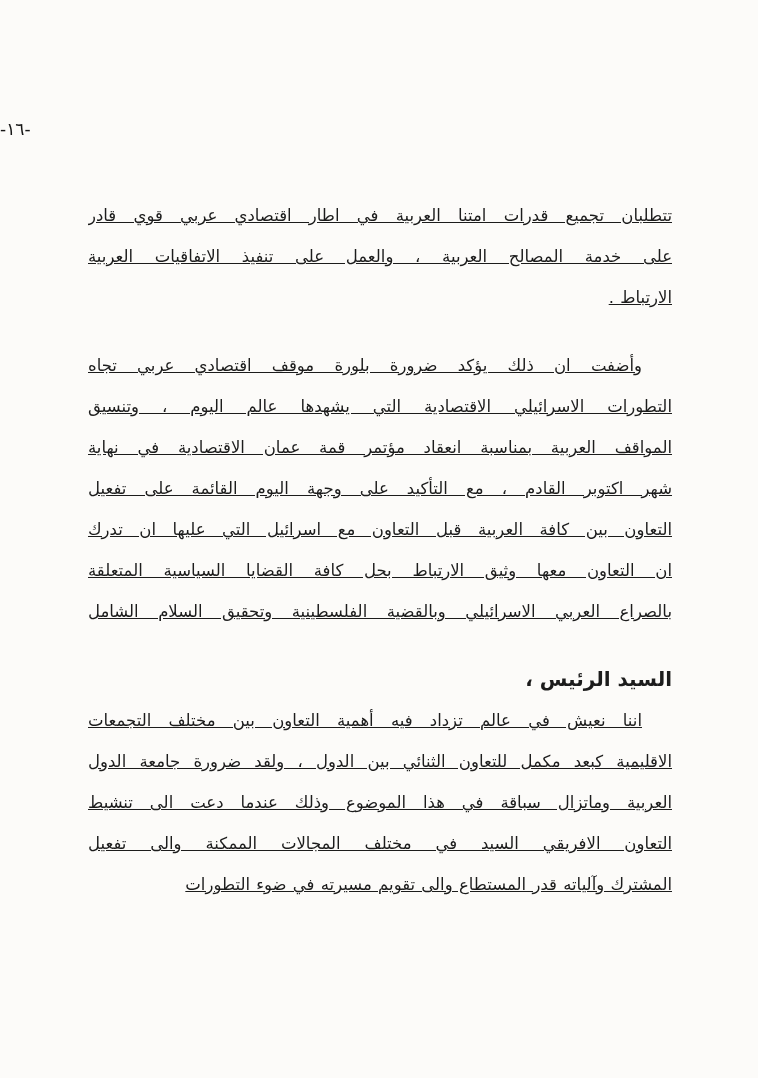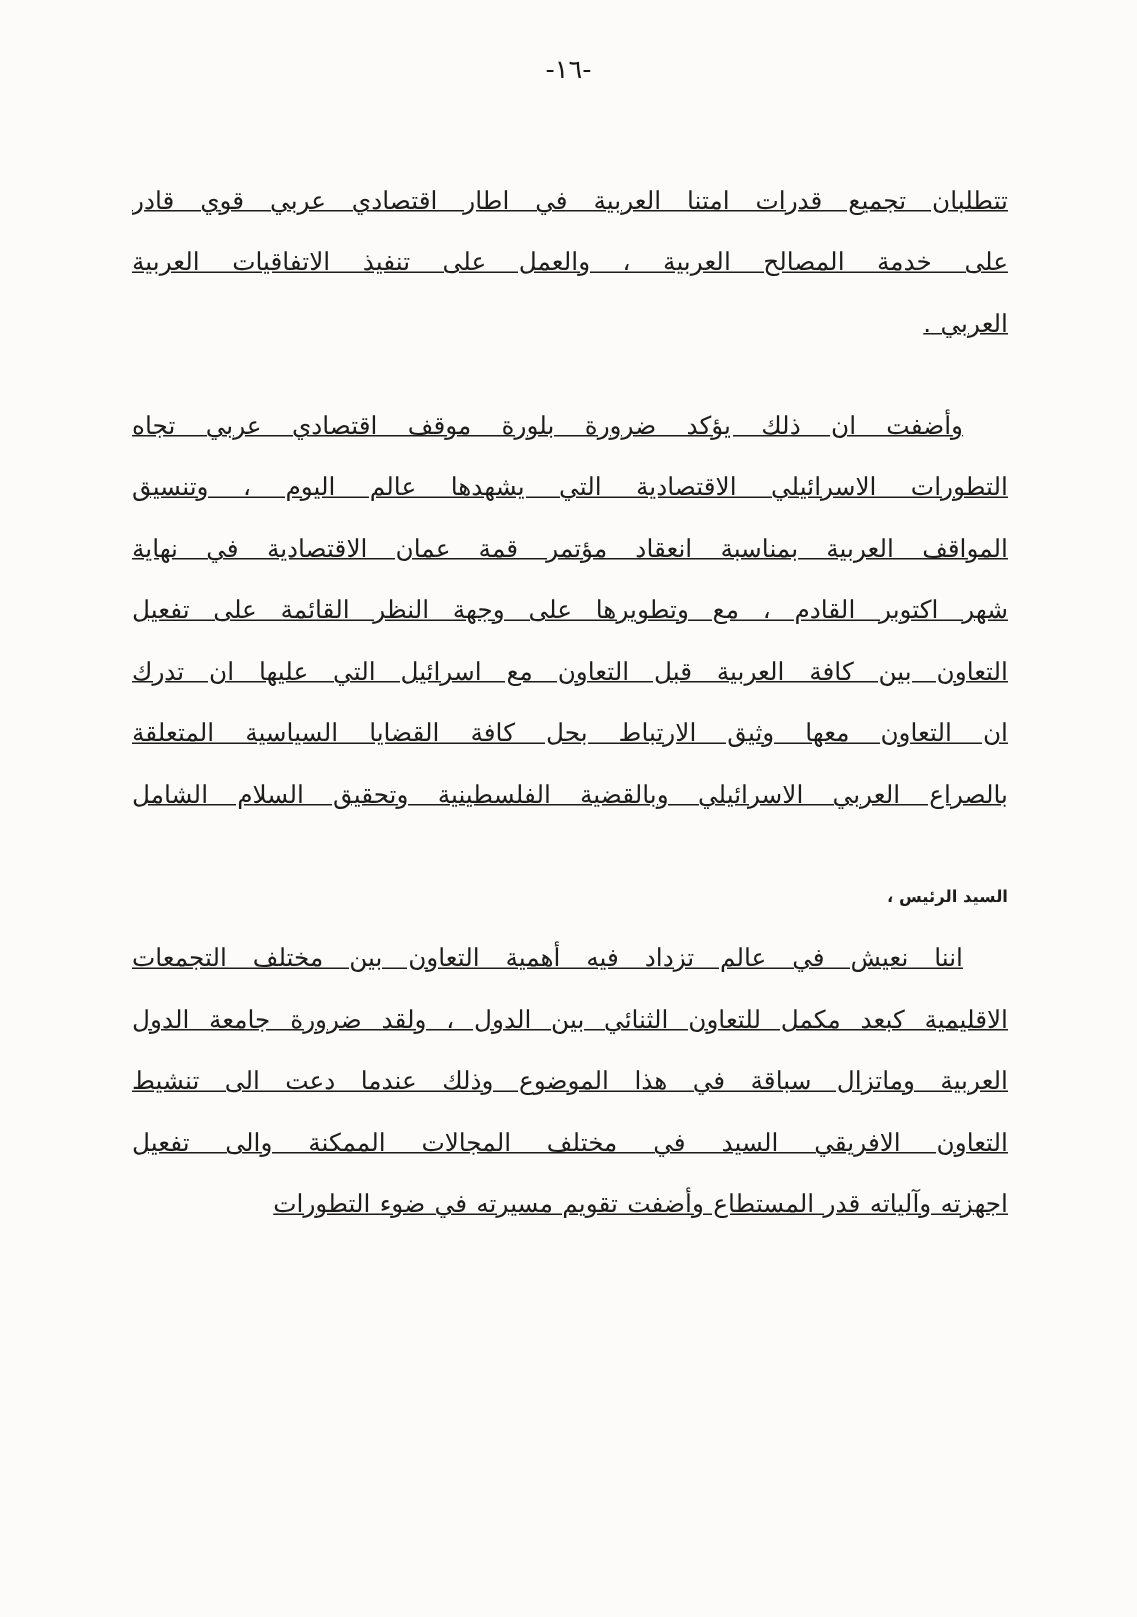--- a/index.html
+++ b/index.html
@@ -16,22 +16,22 @@
   .page {
     position: relative;
     width: 758px;
     height: 1078px;
     background: #fcfbf9;
     color: #1c1c1c;
     box-sizing: border-box;
     direction: rtl;
   }
   .page-number {
-    padding-top: 37px;
-    text-align: center;
+    padding-top: 119px;
+    text-align: left;
     font-size: 17px;
     letter-spacing: 1px;
     color: #161616;
   }
   .content {
     box-sizing: border-box;
     padding: 56px 86px 0 88px; 
     width: 758px;
   }
   .para {
@@ -51,55 +51,55 @@
   .line.last {
     text-align: right;
     text-align-last: right;
   }
   .line.indent {
     text-indent: 30px;
   }
   .heading {
     height: 41px;
     line-height: 41px;
-    font-size: 11px;
+    font-size: 20px;
     font-weight: bold;
     text-align: right;
     margin-top: 8px;
   }
 </style>
 </head>
 <body>
 
 <div class="page">
 
   <div class="page-number">-١٦-</div>
 
   <div class="content">
 
     <div class="para">
       <div class="line">تتطلبان تجميع قدرات امتنا العربية في اطار اقتصادي عربي قوي قادر</div>
       <div class="line">على خدمة المصالح العربية ، والعمل على تنفيذ الاتفاقيات العربية</div>
-      <div class="line last">العربي .</div>
+      <div class="line last">الارتباط .</div>
     </div>
 
     <div class="para">
       <div class="line indent">وأضفت ان ذلك يؤكد ضرورة بلورة موقف اقتصادي عربي تجاه</div>
       <div class="line">التطورات الاسرائيلي الاقتصادية التي يشهدها عالم اليوم ، وتنسيق</div>
       <div class="line">المواقف العربية بمناسبة انعقاد مؤتمر قمة عمان الاقتصادية في نهاية</div>
-      <div class="line">شهر اكتوبر القادم ، مع وتطويرها على وجهة النظر القائمة على تفعيل</div>
+      <div class="line">شهر اكتوبر القادم ، مع التأكيد على وجهة اليوم القائمة على تفعيل</div>
       <div class="line">التعاون بين كافة العربية قبل التعاون مع اسرائيل التي عليها ان تدرك</div>
       <div class="line">ان التعاون معها وثيق الارتباط بحل كافة القضايا السياسية المتعلقة</div>
       <div class="line">بالصراع العربي الاسرائيلي وبالقضية الفلسطينية وتحقيق السلام الشامل</div>
     </div>
 
     <div class="heading">السيد الرئيس ،</div>
 
     <div class="para">
       <div class="line indent">اننا نعيش في عالم تزداد فيه أهمية التعاون بين مختلف التجمعات</div>
       <div class="line">الاقليمية كبعد مكمل للتعاون الثنائي بين الدول ، ولقد ضرورة جامعة الدول</div>
       <div class="line">العربية وماتزال سباقة في هذا الموضوع وذلك عندما دعت الى تنشيط</div>
       <div class="line">التعاون الافريقي السيد في مختلف المجالات الممكنة والى تفعيل</div>
-      <div class="line last">اجهزته وآلياته قدر المستطاع وأضفت تقويم مسيرته في ضوء التطورات</div>
+      <div class="line last">المشترك وآلياته قدر المستطاع والى تقويم مسيرته في ضوء التطورات</div>
     </div>
 
   </div>
 </div>
 
 </body></html>

